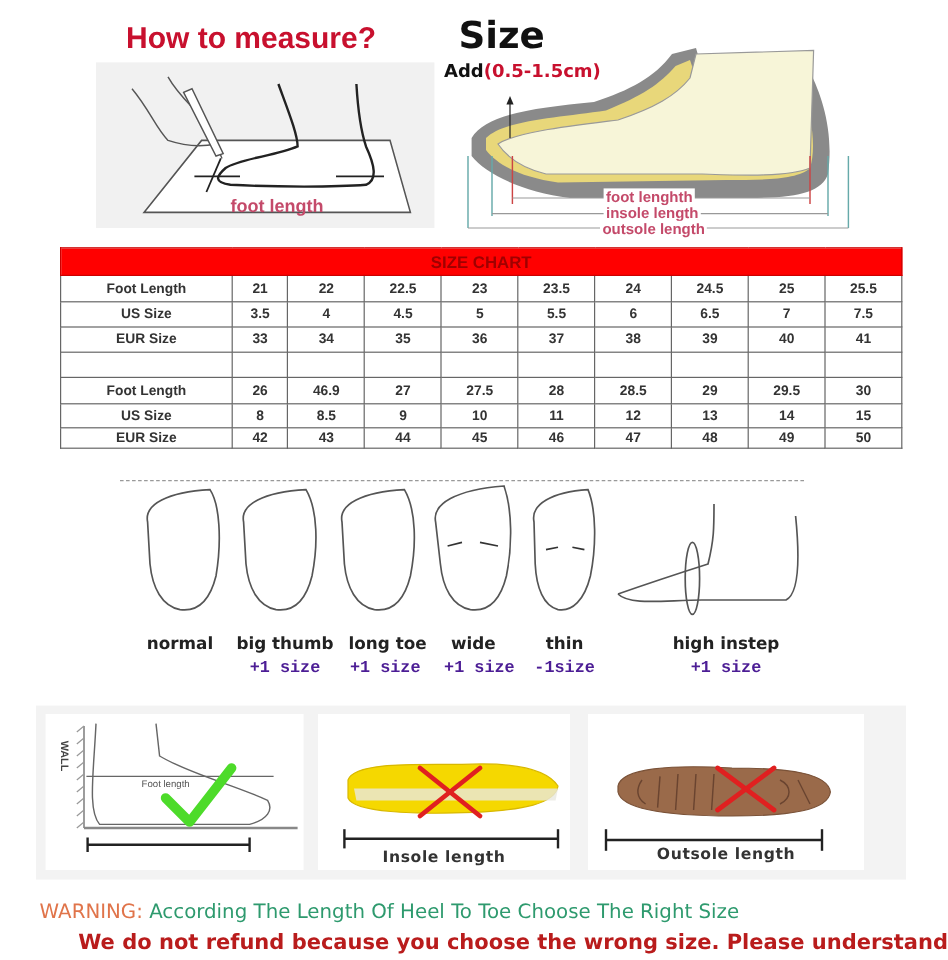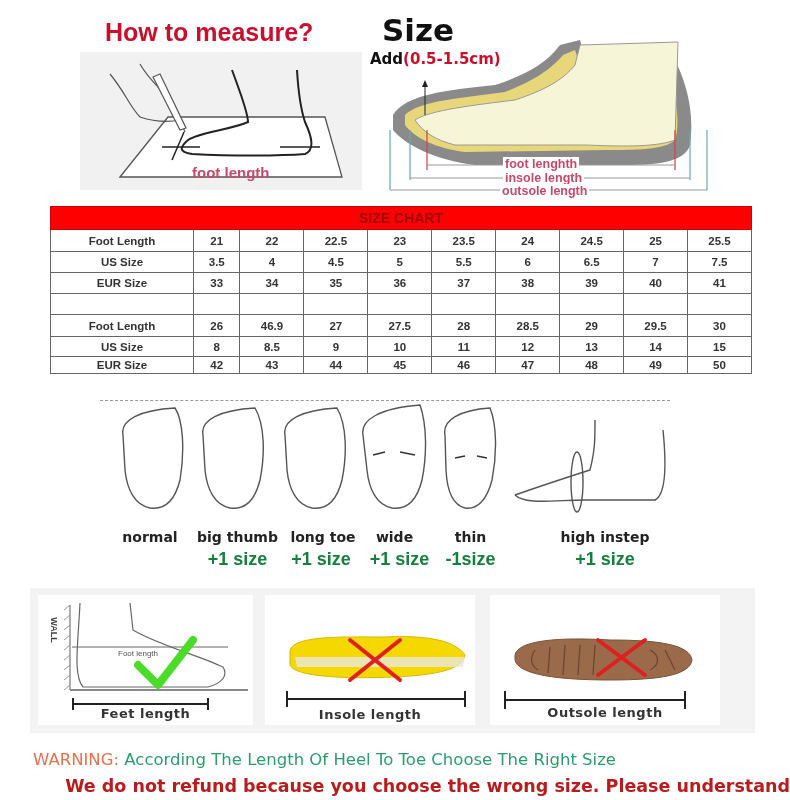--- a/index.html
+++ b/index.html
@@ -11,21 +11,21 @@
   .add-label { font-size:15px; font-weight:bold; color:#111; font-family:"DejaVu Sans", sans-serif; }
   .add-range { color:#c8102e; }
   .panel-grey { background:#f1f1f1; }
   .pink { color:#c44a6a; }
   table.size-chart { border-collapse:collapse; position:absolute; left:50px; top:206px; width:702px;
          font-size:11.5px; font-weight:bold; color:#333; }
   table.size-chart td { border:1.5px solid #666; text-align:center; padding:0; }
   table.size-chart td.lbl { width:142px; }
   table.size-chart tr.hdr td { background:#ff0000; color:#a00000; font-size:14px; height:22px; border-color:#cc0000; }
   .foot-label { font-size:14px; font-weight:bold; color:#222; text-align:center; font-family:"DejaVu Sans", sans-serif;}
-  .foot-adj { font-size:18px; color:#15803d; text-align:center; font-weight:bold; font-family:Liberation Sans, sans-serif;}
+  .foot-adj { font-size:14px; color:#4c1d95; text-align:center; font-weight:bold; font-family:Liberation Mono, monospace;}
   .box { position:absolute; background:#f3f3f3; }
   .box-inner { position:absolute; background:#fff; }
   .cap { font-size:13px; font-weight:bold; color:#333; text-align:center; font-family:"DejaVu Sans", sans-serif; letter-spacing:0.5px;}
   .warn { font-size:16.5px; font-family:"DejaVu Sans", sans-serif; }
   .refund { font-size:17.5px; font-weight:bold; color:#b91c1c; font-family:"DejaVu Sans", sans-serif;text-align:right; }
 </style>
 </head>
 <body>
 
 <div class="abs title-red" style="left:105px;top:18px;">How to measure?</div>
@@ -216,21 +216,20 @@
     <line x1="32" y1="95" x2="210" y2="95" stroke="#888" stroke-width="2"></line>
     <path d="M42,8 C40,50 35,80 45,92 L170,92 C185,88 190,80 185,72 C160,60 120,50 95,35 L92,8" fill="none" stroke="#666" stroke-width="1.2"></path>
     <line x1="34" y1="52" x2="190" y2="52" stroke="#666" stroke-width="1"></line>
     <line x1="35" y1="115" x2="35" y2="103" stroke="#222" stroke-width="2"></line>
     <line x1="170" y1="115" x2="170" y2="103" stroke="#222" stroke-width="2"></line>
     <line x1="35" y1="109" x2="170" y2="109" stroke="#222" stroke-width="2"></line>
     <path d="M100,70 L120,90 L155,45" fill="none" stroke="#4ddb2a" stroke-width="8" stroke-linecap="round" stroke-linejoin="round"></path>
   </svg>
   <div class="abs" style="left:3px;top:30px;font-size:9px;color:#444;transform:rotate(90deg);font-weight:bold;">WALL</div>
   <div class="abs" style="left:80px;top:54px;font-size:8px;color:#555;">Foot length</div>
-  <div class="abs cap" style="left:0;top:111px;width:215px;">Feet length</div>
 </div>
 
 <div class="box-inner" style="left:265px;top:595px;width:210px;height:130px;">
   <svg width="210" height="130" viewBox="0 0 210 130">
     <path d="M25,55 C30,40 80,42 120,42 C160,40 190,45 200,60 C198,75 170,80 130,82 C80,84 30,82 25,70 Z" fill="#f5d800" stroke="#d8b800" stroke-width="1"></path>
     <path d="M30,62 L200,62 L198,72 L32,72 Z" fill="#e8e8e0" opacity="0.8"></path>
     <line x1="22" y1="104" x2="200" y2="104" stroke="#222" stroke-width="2"></line>
     <line x1="22" y1="96" x2="22" y2="112" stroke="#222" stroke-width="2"></line>
     <line x1="200" y1="96" x2="200" y2="112" stroke="#222" stroke-width="2"></line>
     <g stroke="#e02020" stroke-width="4" stroke-linecap="round">

